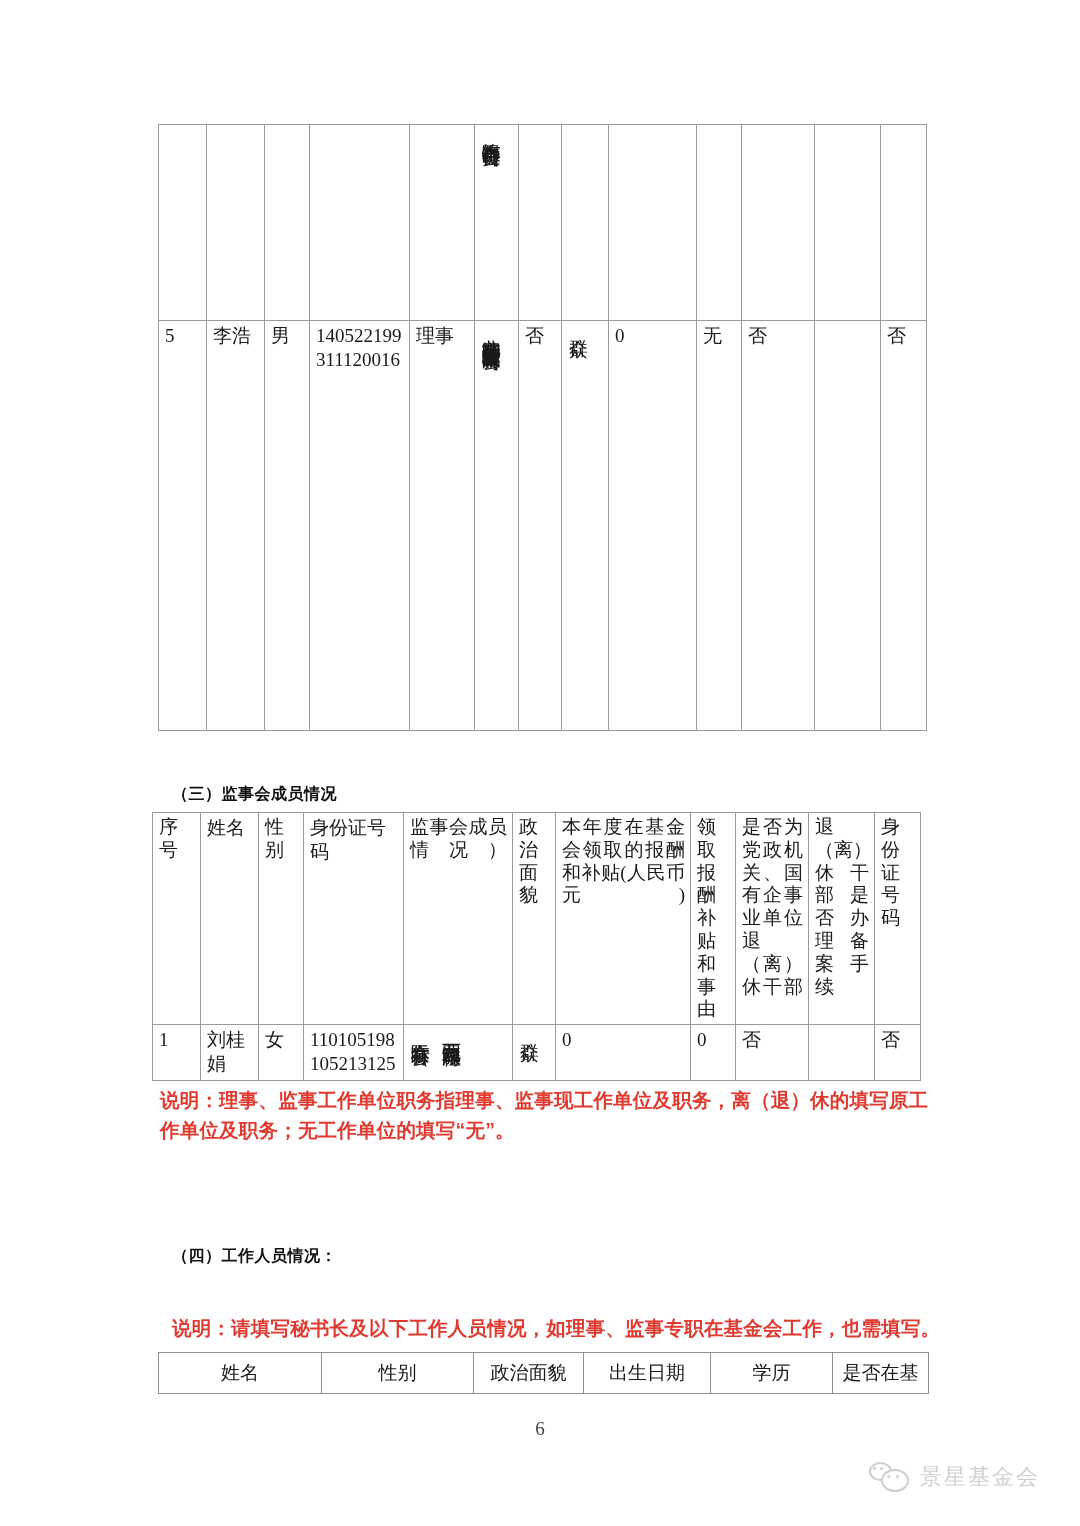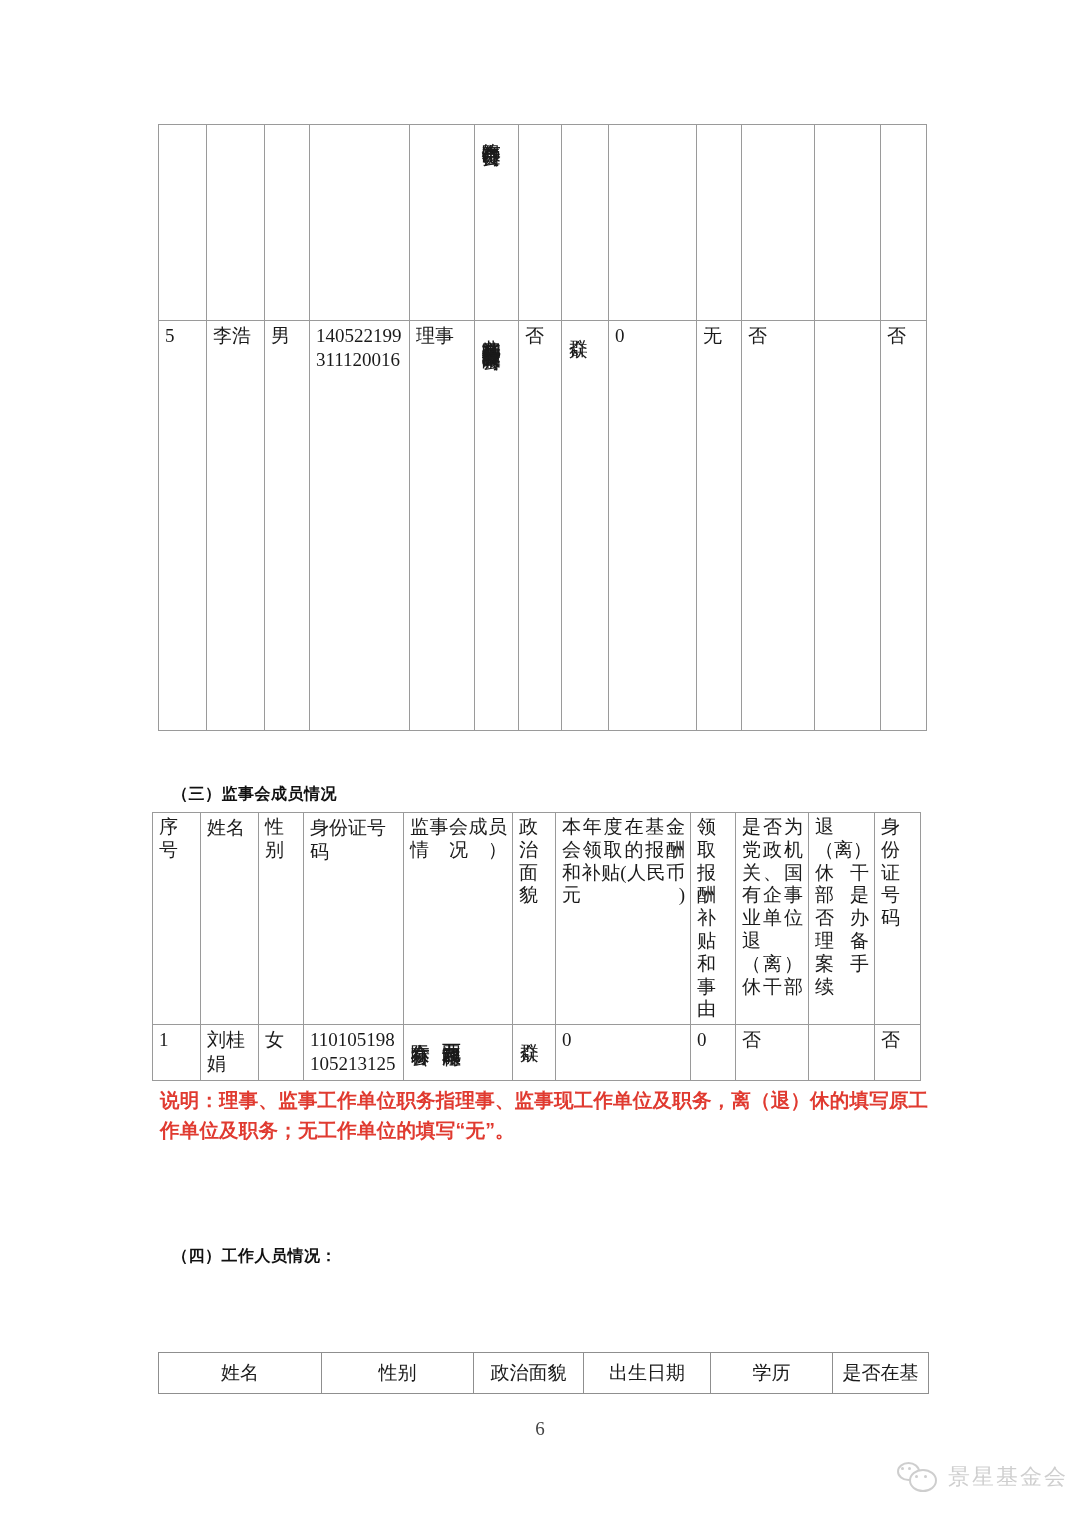--- a/index.html
+++ b/index.html
@@ -161,21 +161,21 @@
     top: 1418px;
     width: 1080px;
     text-align: center;
     font-size: 19px;
     color: #444;
   }
 
   
   #footer-brand {
     position: absolute;
-    right: 12px;
+    right: 40px;
     top: 1462px;
     display: flex;
     align-items: center;
     gap: 9px;
     opacity: 0.42;
   }
   #footer-brand .wechat-mark {
     width: 42px;
     height: 30px;
     position: relative;
@@ -338,20 +338,21 @@
       <td>否</td>
     </tr>
   </tbody>
     </table>
 
   <div class="red-note" id="note-directors">说明：理事、监事工作单位职务指理事、监事现工作单位及职务，离（退）休的填写原工作单位及职务；无工作单位的填写“无”。</div>
 
   <div class="section-heading" id="heading-staff">（四）工作人员情况：</div>
 
 
+  <div class="red-note" id="note-staff">说明：请填写秘书长及以下工作人员情况，如理事、监事专职在基金会工作，也需填写。</div>
 
   <table id="table-staff">
     <colgroup>
       <col style="width:163px">
       <col style="width:152px">
       <col style="width:110px">
       <col style="width:127px">
       <col style="width:122px">
       <col style="width:96px">
     </colgroup>

